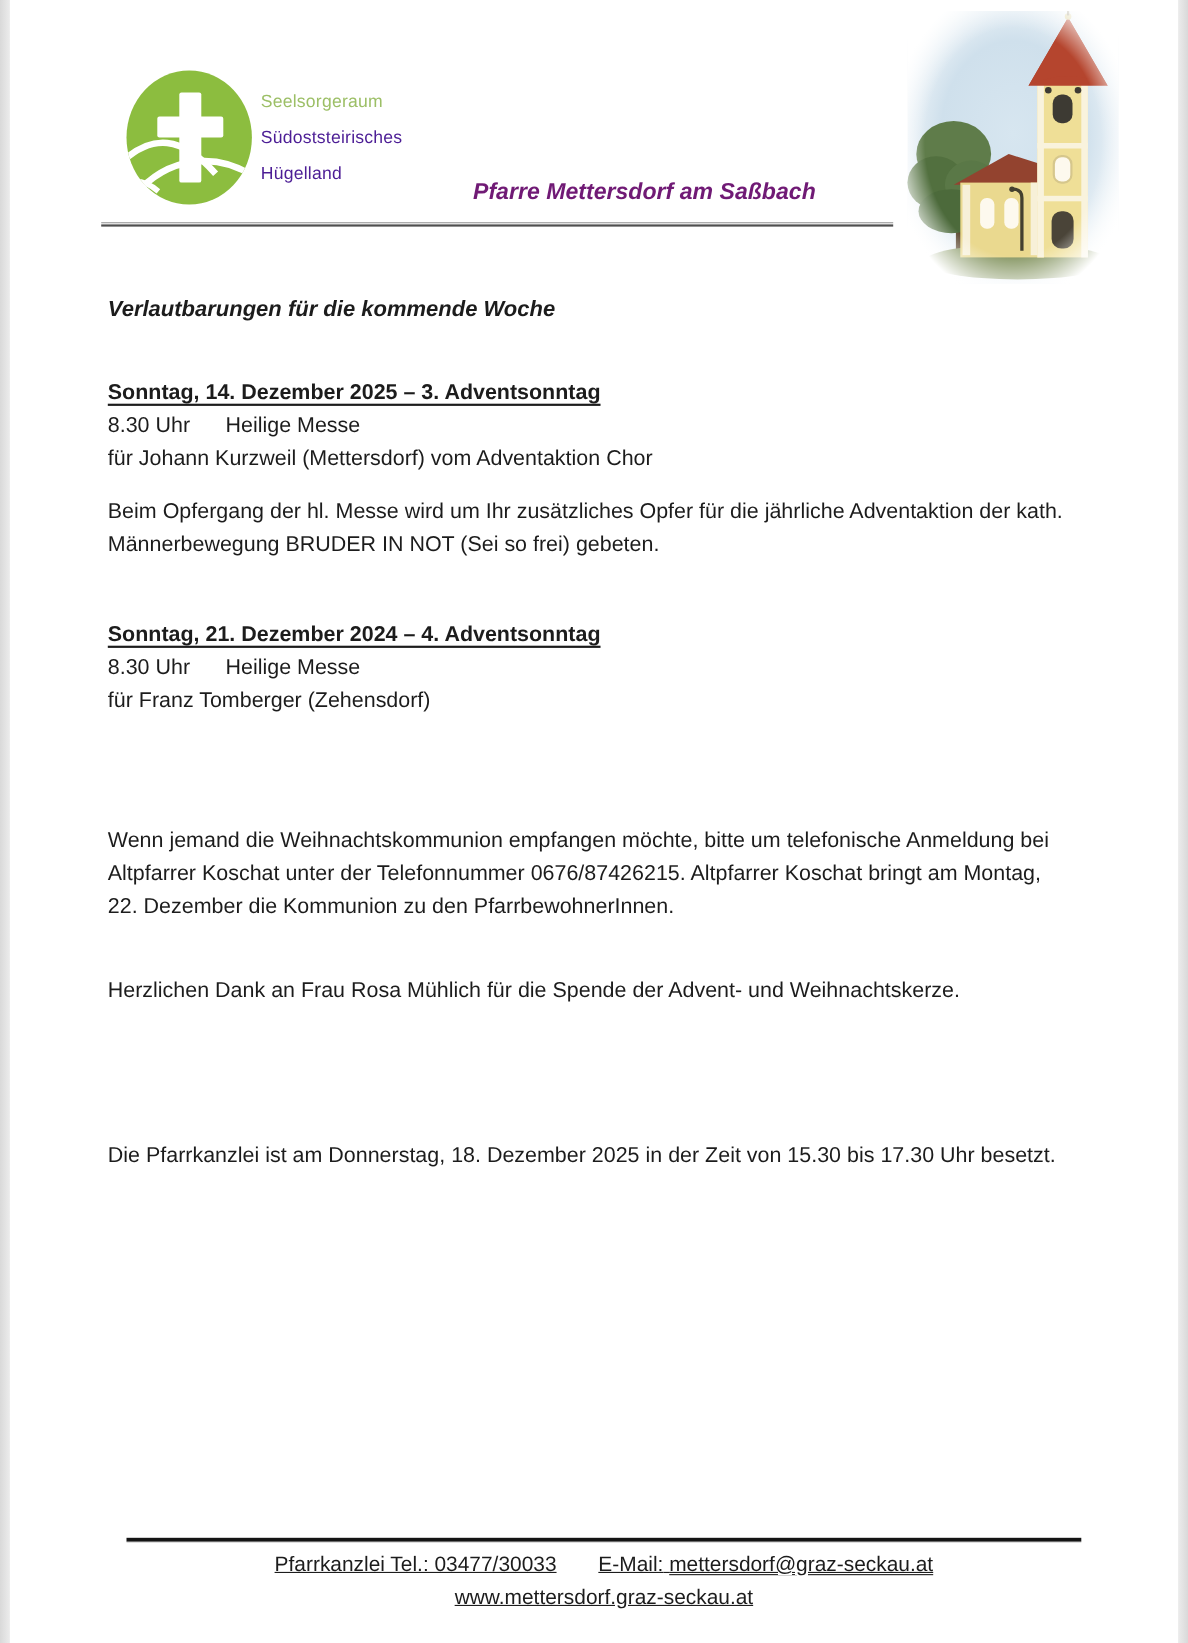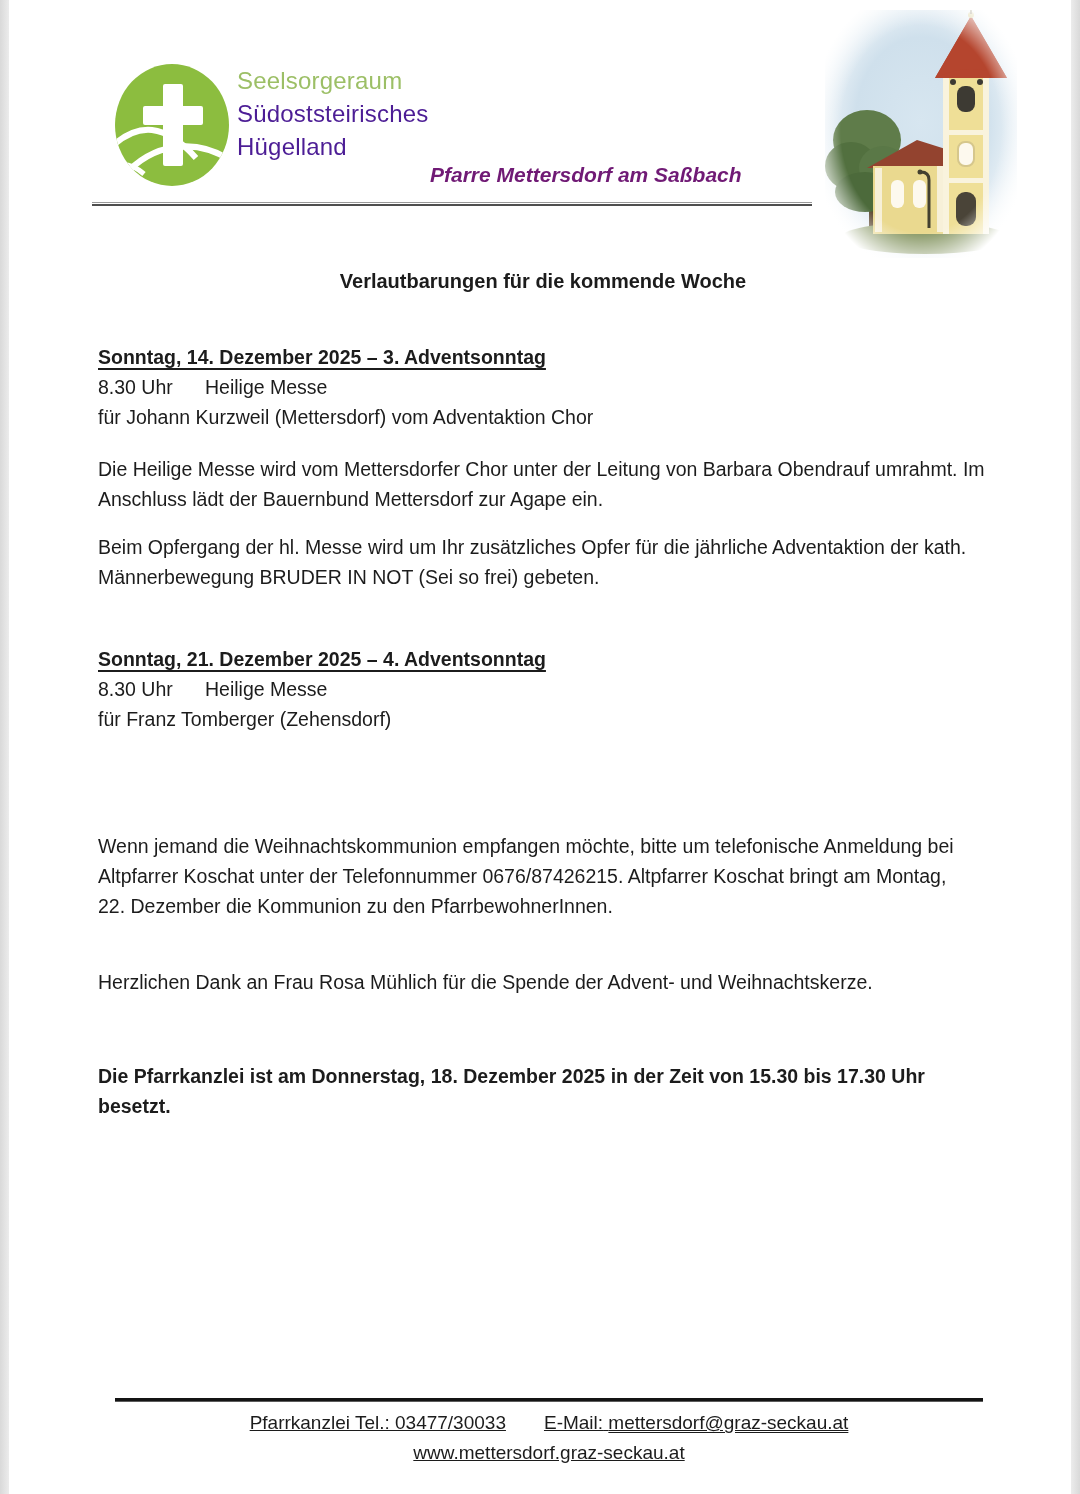--- a/index.html
+++ b/index.html
@@ -16,54 +16,54 @@
   .edge-strip {
     position: absolute; top: 0; bottom: 0; width: 9px;
     background: linear-gradient(to right, #d9d9d9, #ececec);
   }
   .edge-strip.left { left: 0; }
   .edge-strip.right { right: 0; background: linear-gradient(to left, #d9d9d9, #ececec); }
 
   
   .header { position: absolute; top: 0; left: 0; width: 100%; height: 258px; }
   .logo-mark { position: absolute; left: 112px; top: 62px; width: 120px; height: 126px; }
-  .logo-text { position: absolute; left: 237px; top: 64px; font-size: 24px; line-height: 33px; letter-spacing: 0.2px; }
+  .logo-text { position: absolute; left: 237px; top: 76px; font-size: 16px; line-height: 33px; letter-spacing: 0.2px; }
   .logo-text .l1 { color: #9cbf66; }
   .logo-text .l2, .logo-text .l3 { color: #4c1d95; }
 
   .parish-title {
     position: absolute; left: 430px; top: 163px;
     font-size: 21px; font-weight: bold; font-style: italic; color: #701a75;
     white-space: nowrap;
   }
   .header-rule {
     position: absolute; left: 92px; top: 202px; width: 720px; height: 4px;
     border-top: 1px solid #9a9a9a; border-bottom: 2px solid #4f4f4f;
   }
   .church-photo { position: absolute; right: 63px; top: 10px; width: 192px; height: 248px; }
 
   
   .content { position: absolute; left: 98px; top: 258px; width: 890px; font-size: 19.5px; line-height: 30px; }
   .doc-title {
-    text-align: center; width: 890px; margin-top: 8px;
-    font-weight: bold; font-size: 20px;
+    text-align: left; width: 890px; margin-top: 8px;
+    font-weight: bold; font-style: italic; font-size: 20px;
   }
   .section-heading {
     font-weight: bold; text-decoration: underline;
     text-underline-offset: 4px; text-decoration-thickness: 2px;
   }
   .sec-1 { margin-top: 46px; }
   .sec-2 { margin-top: 52px; }
   .time-row .time { display: inline-block; min-width: 107px; }
   .para { white-space: pre-line; }
   .para-choir { margin-top: 22px; }
   .para-offering { margin-top: 18px; }
   .para-communion { margin-top: 97px; }
   .para-thanks { margin-top: 46px; }
-  .para-office { margin-top: 64px; font-weight: bold; }
+  .para-office { margin-top: 120px; }
 
   
   .footer { position: absolute; left: 115px; top: 1398px; width: 868px; }
   .footer-rule { height: 3px; border-top: 3px solid #141414; border-bottom: 1px solid #5c5c5c; }
   .footer-line { text-align: center; font-size: 19px; line-height: 30px; margin-top: 6px; text-decoration: underline; }
   .footer-line .gap { display: inline-block; width: 38px; }
   .email-link { color: #1c1c1c; text-decoration: underline; text-underline-offset: 3px; }
   .website-line { margin-top: 0; }
 </style>
 </head>
@@ -164,28 +164,26 @@
     <div class="doc-title">Verlautbarungen für die kommende Woche</div>
 
     <div class="sec-1">
       <div class="section-heading">Sonntag, 14. Dezember 2025 – 3. Adventsonntag</div>
       <div class="time-row">
         <span class="time">8.30 Uhr</span><span>Heilige Messe</span>
       </div>
       <div>für Johann Kurzweil (Mettersdorf) vom Adventaktion Chor</div>
     </div>
 
-    <p class="para para-choir">Die Heilige Messe wird vom Mettersdorfer Chor unter der Leitung von Barbara Obendrauf umrahmt. Im
-Anschluss lädt der Bauernbund Mettersdorf zur Agape ein.</p>
 
     <p class="para para-offering">Beim Opfergang der hl. Messe wird um Ihr zusätzliches Opfer für die jährliche Adventaktion der kath.
 Männerbewegung BRUDER IN NOT (Sei so frei) gebeten.</p>
 
     <div class="sec-2">
-      <div class="section-heading">Sonntag, 21. Dezember 2025 – 4. Adventsonntag</div>
+      <div class="section-heading">Sonntag, 21. Dezember 2024 – 4. Adventsonntag</div>
       <div class="time-row">
         <span class="time">8.30 Uhr</span><span>Heilige Messe</span>
       </div>
       <div>für Franz Tomberger (Zehensdorf)</div>
     </div>
 
     <p class="para para-communion">Wenn jemand die Weihnachtskommunion empfangen möchte, bitte um telefonische Anmeldung bei
 Altpfarrer Koschat unter der Telefonnummer 0676/87426215. Altpfarrer Koschat bringt am Montag,
 22. Dezember die Kommunion zu den PfarrbewohnerInnen.</p>
 

